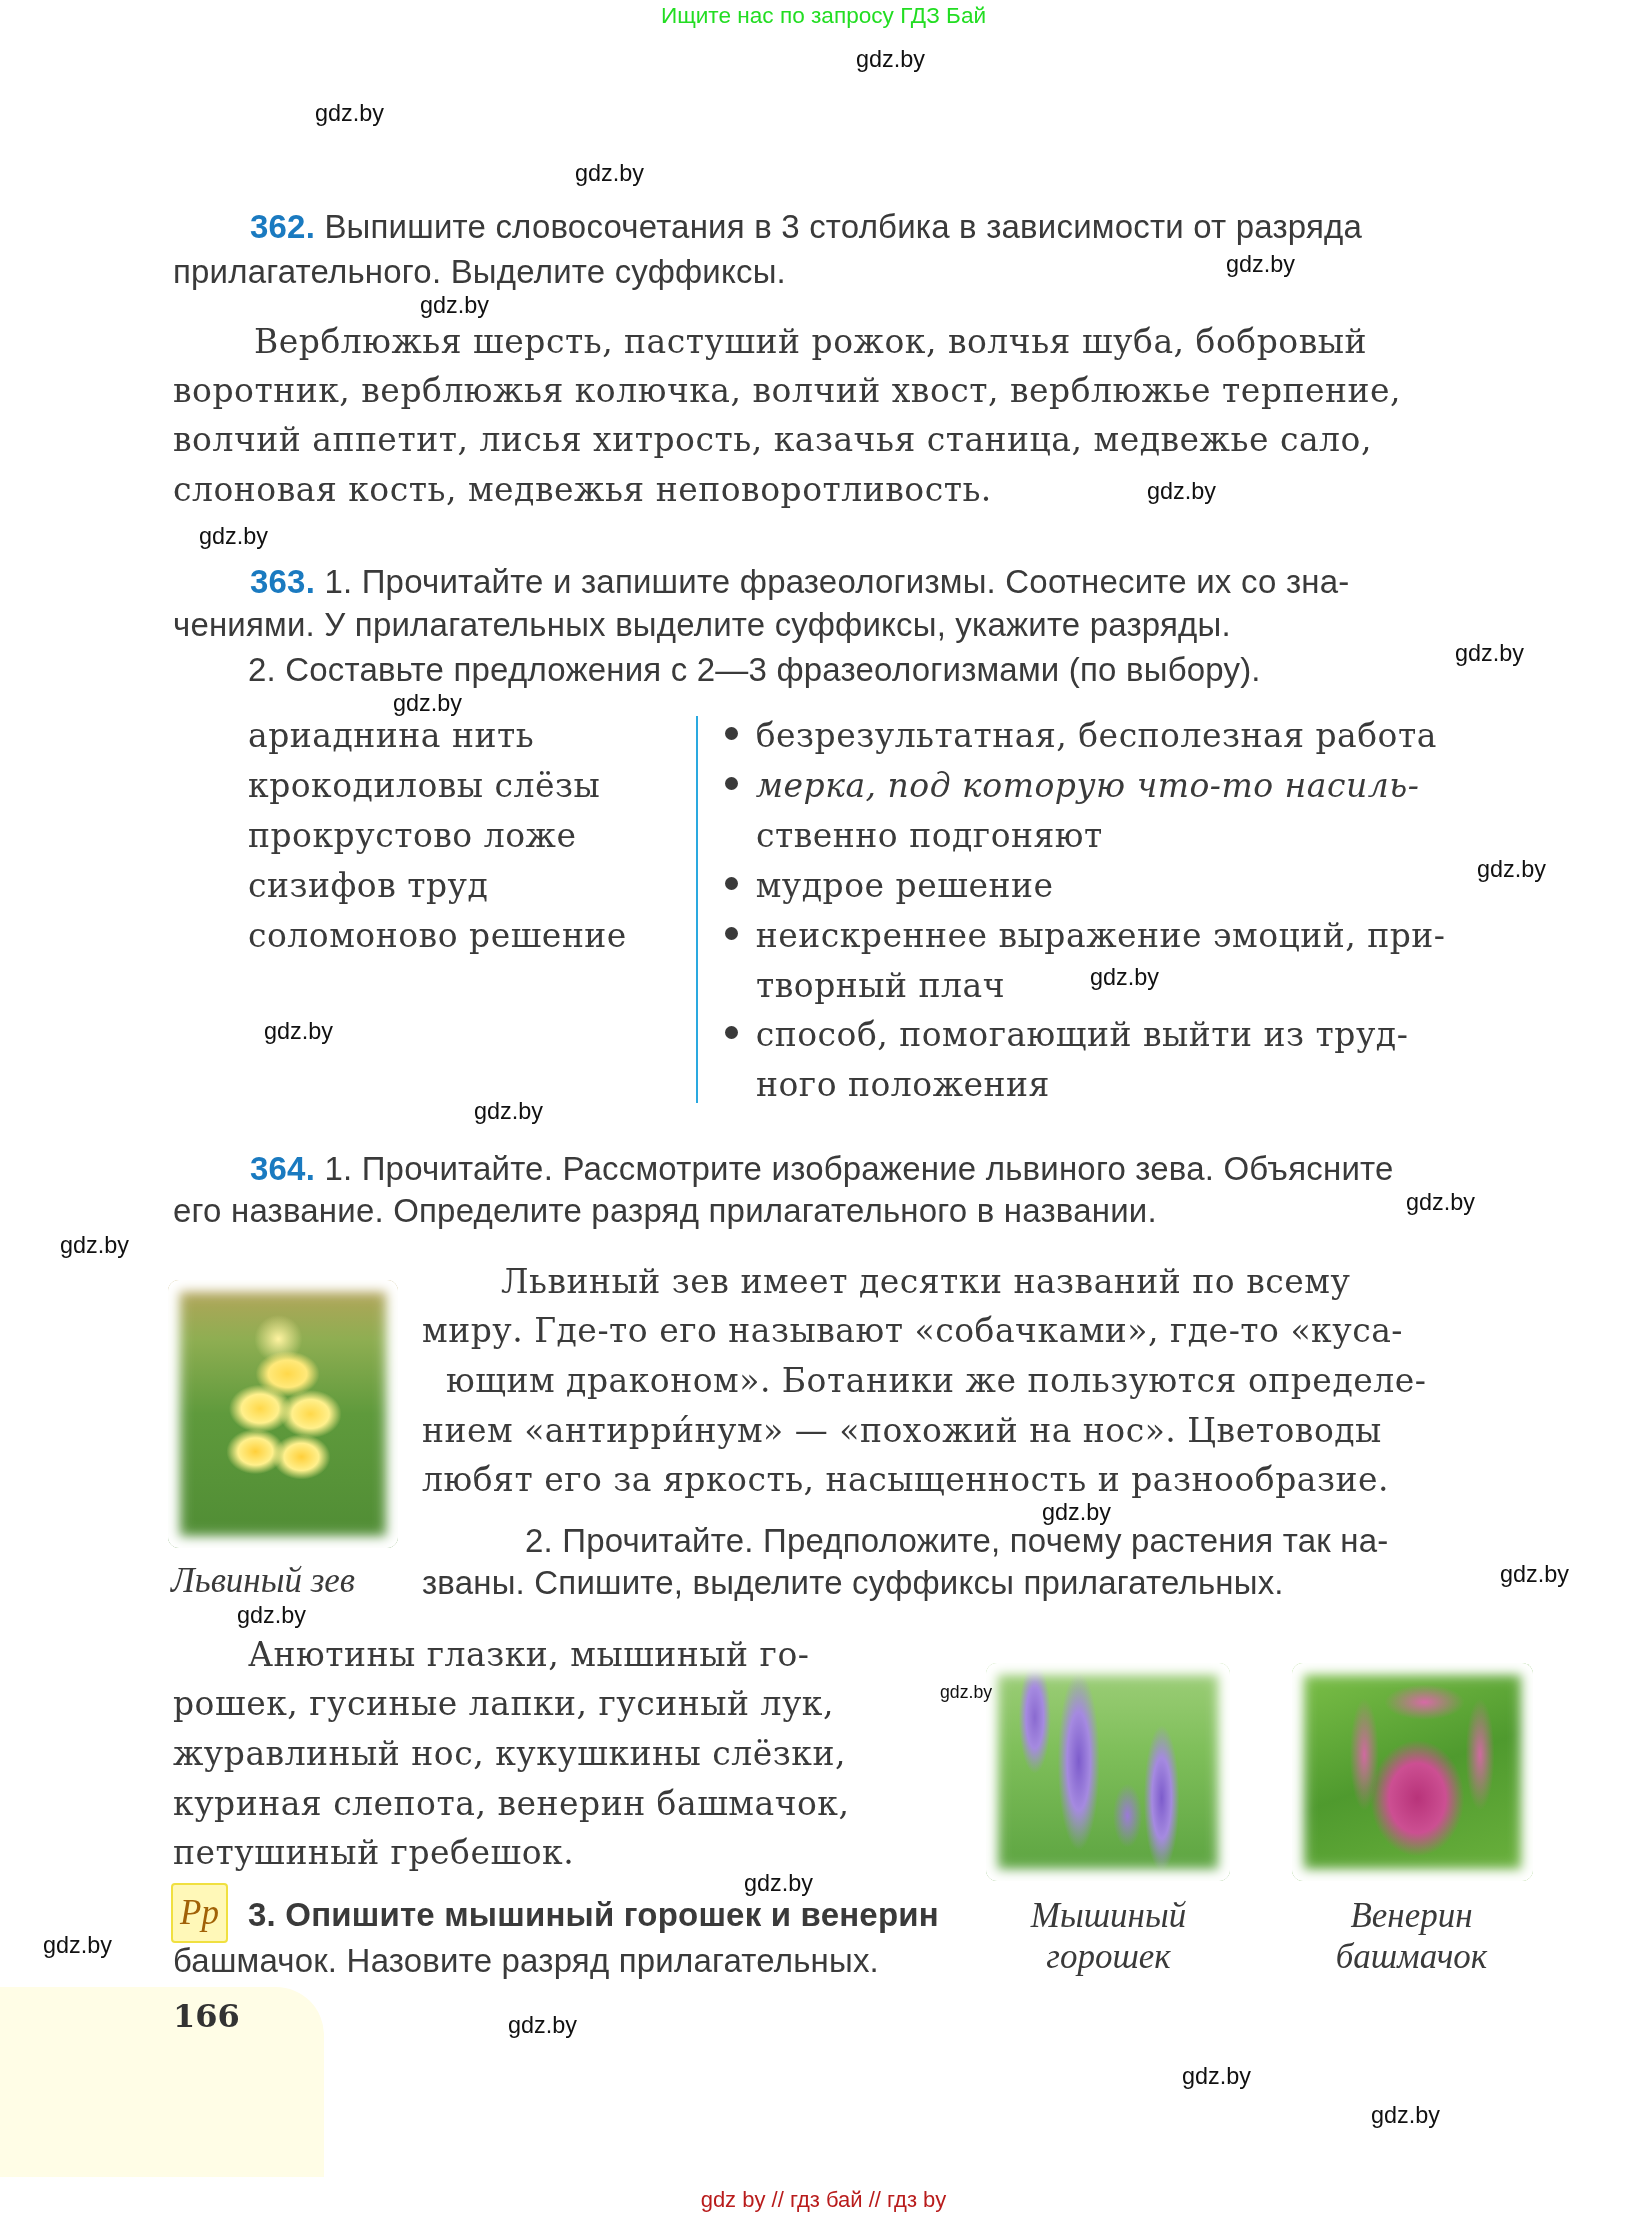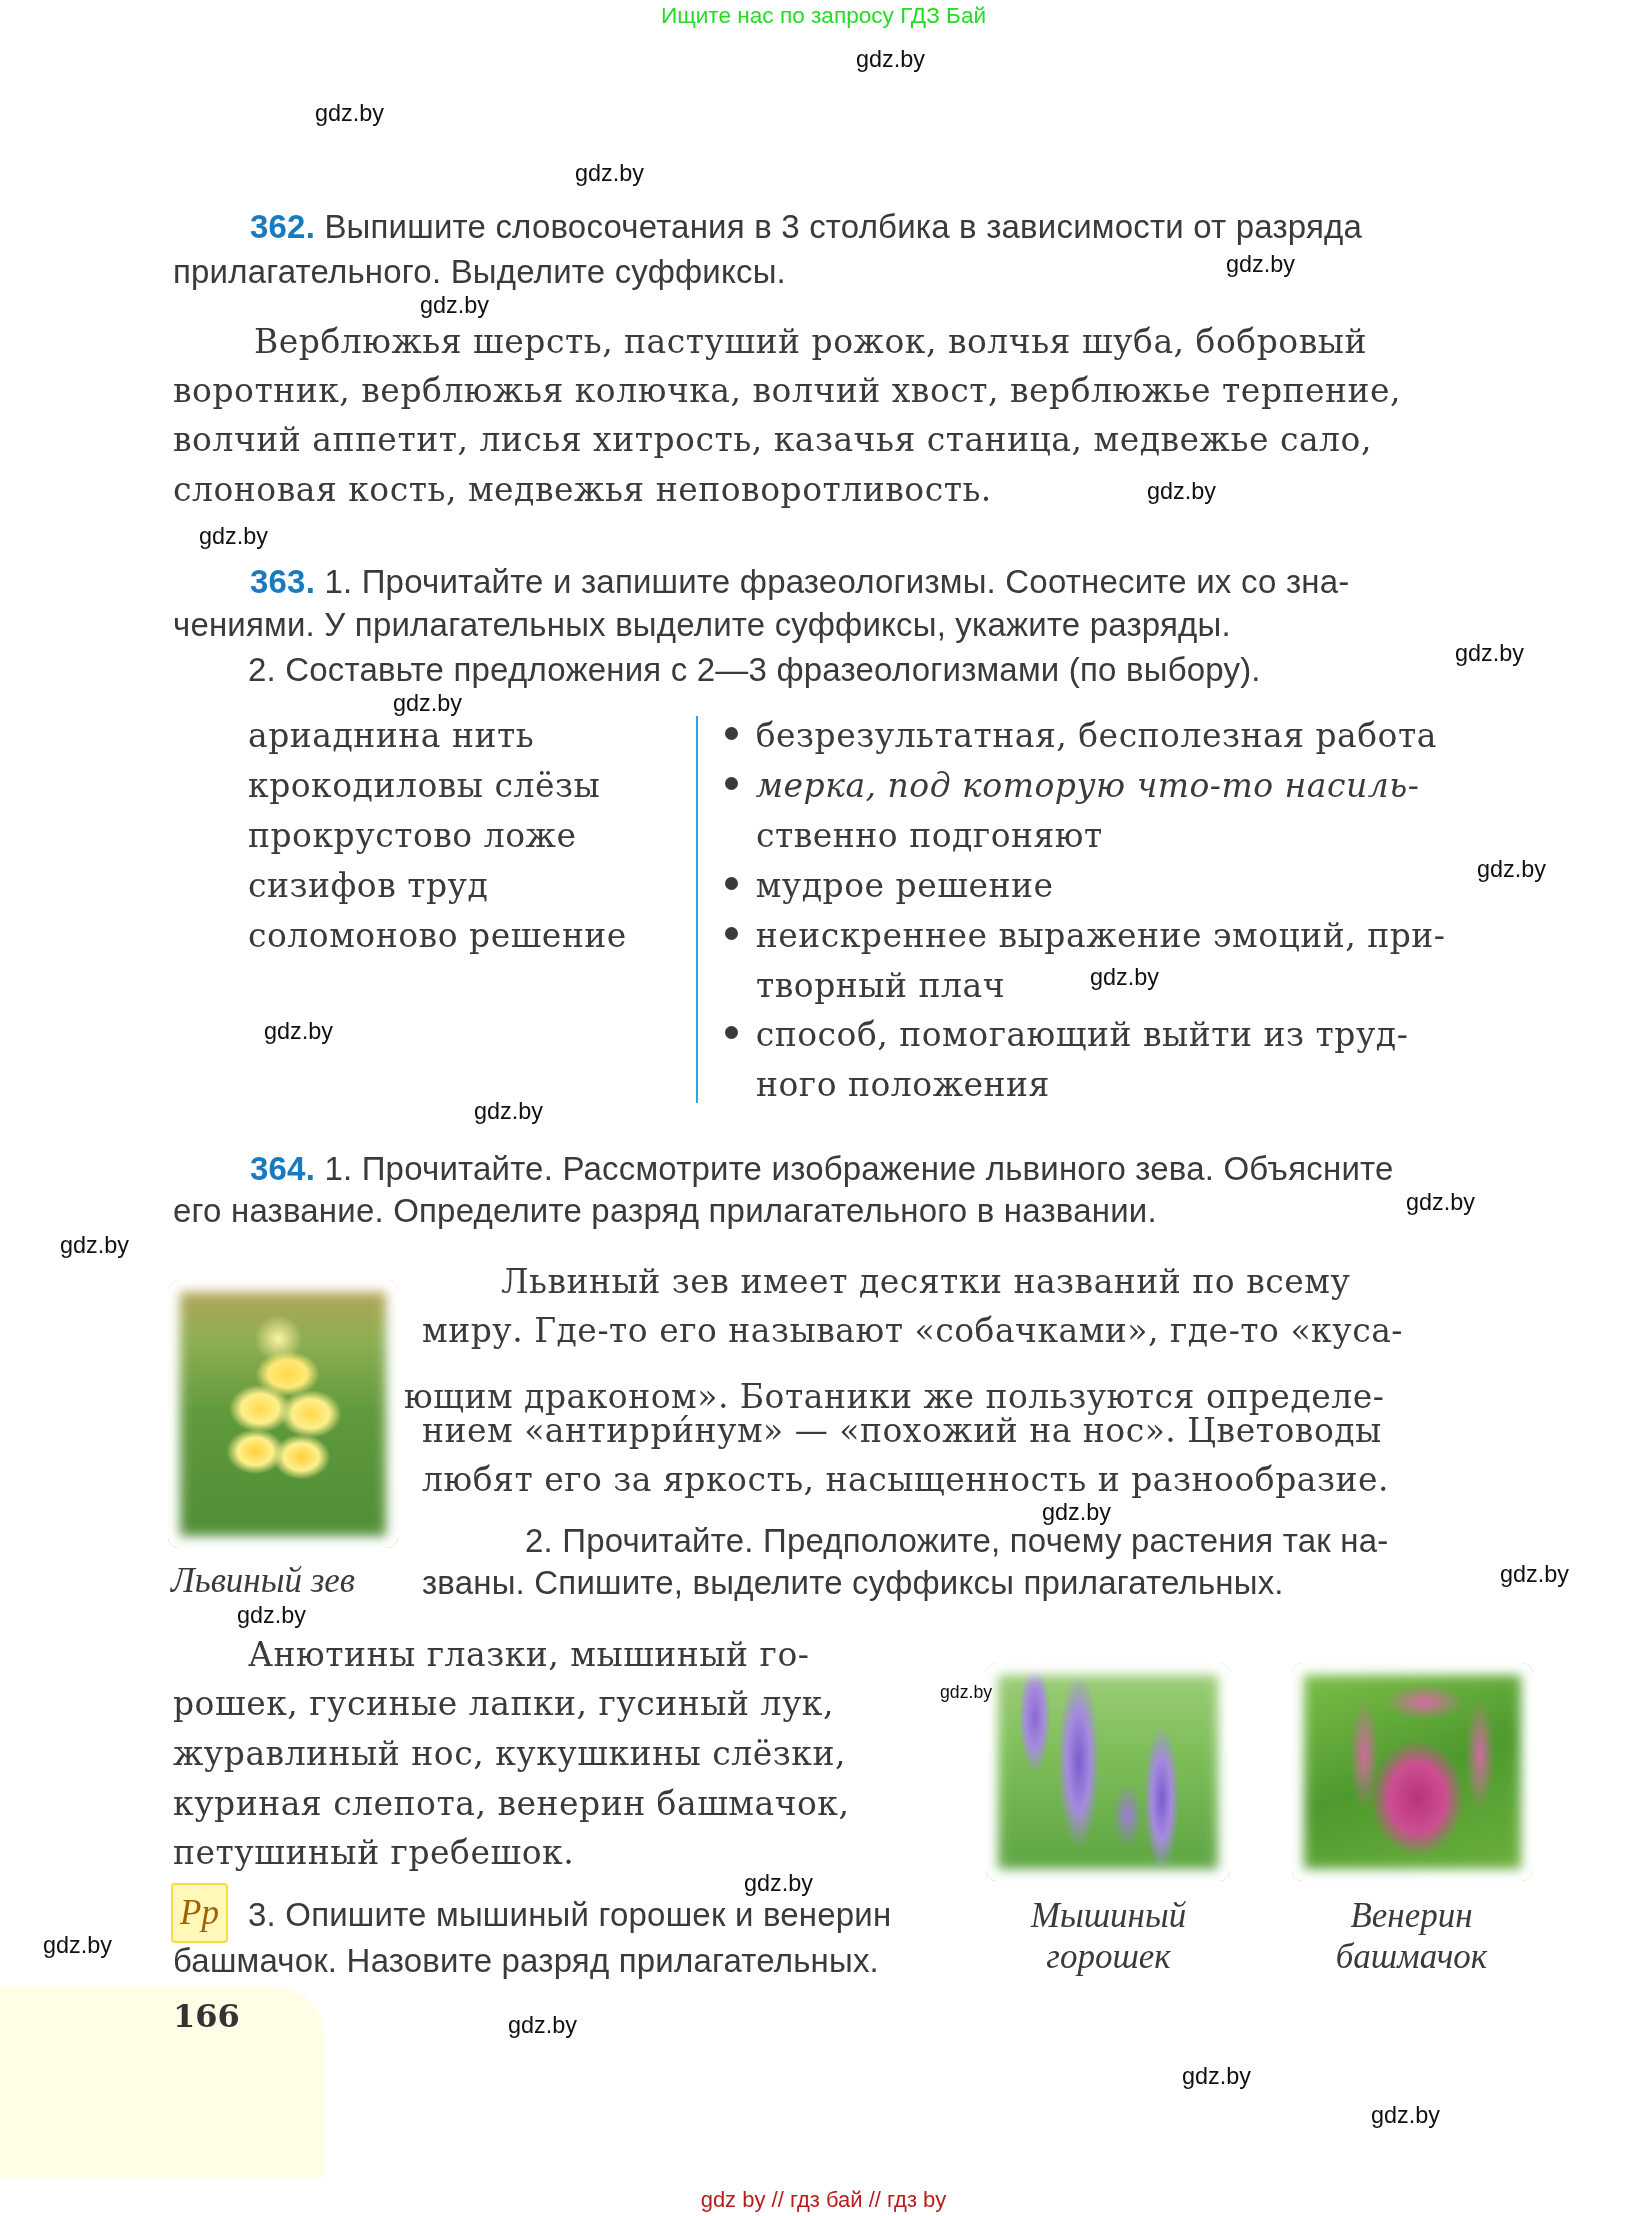--- a/index.html
+++ b/index.html
@@ -61,21 +61,21 @@
   radial-gradient(ellipse 32px 22.6px at 52% 35%, #ffd84a 0%, #ffe97a 60%, transparent 100%),
   radial-gradient(ellipse 31px 24px at 40% 48%, #ffd84a 0%, #fff08c 60%, transparent 100%),
   radial-gradient(ellipse 31px 24px at 62% 50%, #ffd84a 0%, #fff08c 60%, transparent 100%),
   radial-gradient(ellipse 29px 22.6px at 38% 64%, #ffcf3a 0%, #fff08c 60%, transparent 100%),
   radial-gradient(ellipse 29px 22.6px at 58% 66%, #ffcf3a 0%, #fff08c 60%, transparent 100%),
   radial-gradient(ellipse 24px 24px at 48% 22%, #fff3a0 0%, transparent 100%),
   linear-gradient(180deg, #b9a25a 0%, #8fae52 22%, #5f9a3c 50%, #4f8c34 100%);"></div>
 
 <div class="abs serif" style="left:501px; top:1262px;">Львиный зев имеет десятки названий по всему</div>
 <div class="abs serif" style="left:422px; top:1311px;">миру. Где-то его называют «собачками», где-то «куса-</div>
-<div class="abs serif" style="left:404px; top:1361px;margin-top:16px;">ющим драконом». Ботаники же пользуются определе-</div>
+<div class="abs serif" style="left:446px; top:1361px;">ющим драконом». Ботаники же пользуются определе-</div>
 <div class="abs serif" style="left:422px; top:1411px;">нием «антирри́нум» — «похожий на нос». Цветоводы</div>
 <div class="abs serif" style="left:422px; top:1460px;">любят его за яркость, насыщенность и разнообразие.</div>
 
 <div class="abs sans" style="left:501px; top:1522px;margin-left:24px;">2. Прочитайте. Предположите, почему растения так на-</div>
 <div class="abs sans" style="left:422px; top:1564px;">званы. Спишите, выделите суффиксы прилагательных.</div>
 
 <div class="abs ital" style="left:171px; top:1561px;">Львиный зев</div>
 
 <div class="abs serif" style="left:248px; top:1635px;">Анютины глазки, мышиный го-</div>
 <div class="abs serif" style="left:173px; top:1684px;">рошек, гусиные лапки, гусиный лук,</div>
@@ -96,21 +96,21 @@
   radial-gradient(ellipse 14.5px 56px at 30% 42%, #d06aa0 0%, transparent 100%),
   radial-gradient(ellipse 14.5px 56px at 78% 42%, #d06aa0 0%, transparent 100%),
   linear-gradient(160deg, #7fc24a 0%, #4f9a2e 50%, #6db33e 100%);"></div>
 
 <div class="abs ital" style="left:1012px; top:1896px; width:193px; text-align:center;">Мышиный</div>
 <div class="abs ital" style="left:1012px; top:1937px; width:193px; text-align:center;">горошек</div>
 <div class="abs ital" style="left:1315px; top:1896px; width:193px; text-align:center;">Венерин</div>
 <div class="abs ital" style="left:1315px; top:1937px; width:193px; text-align:center;">башмачок</div>
 
 <div class="rp"><span>Рр</span></div>
-<div class="abs sans" style="left:248px; top:1896px;">3. Опишите мышиный горошек и венерин</div>
+<div class="abs sans" style="left:248px; top:1896px;font-weight:bold;">3. Опишите мышиный горошек и венерин</div>
 <div class="abs sans" style="left:173px; top:1942px;">башмачок. Назовите разряд прилагательных.</div>
 
 <div class="pagepanel"></div>
 <div class="pagenum">166</div>
 
 <div class="wm" style="left:856px; top:48px;">gdz.by</div>
 <div class="wm" style="left:315px; top:102px;">gdz.by</div>
 <div class="wm" style="left:575px; top:162px;">gdz.by</div>
 <div class="wm" style="left:1226px; top:253px;">gdz.by</div>
 <div class="wm" style="left:420px; top:294px;">gdz.by</div>

